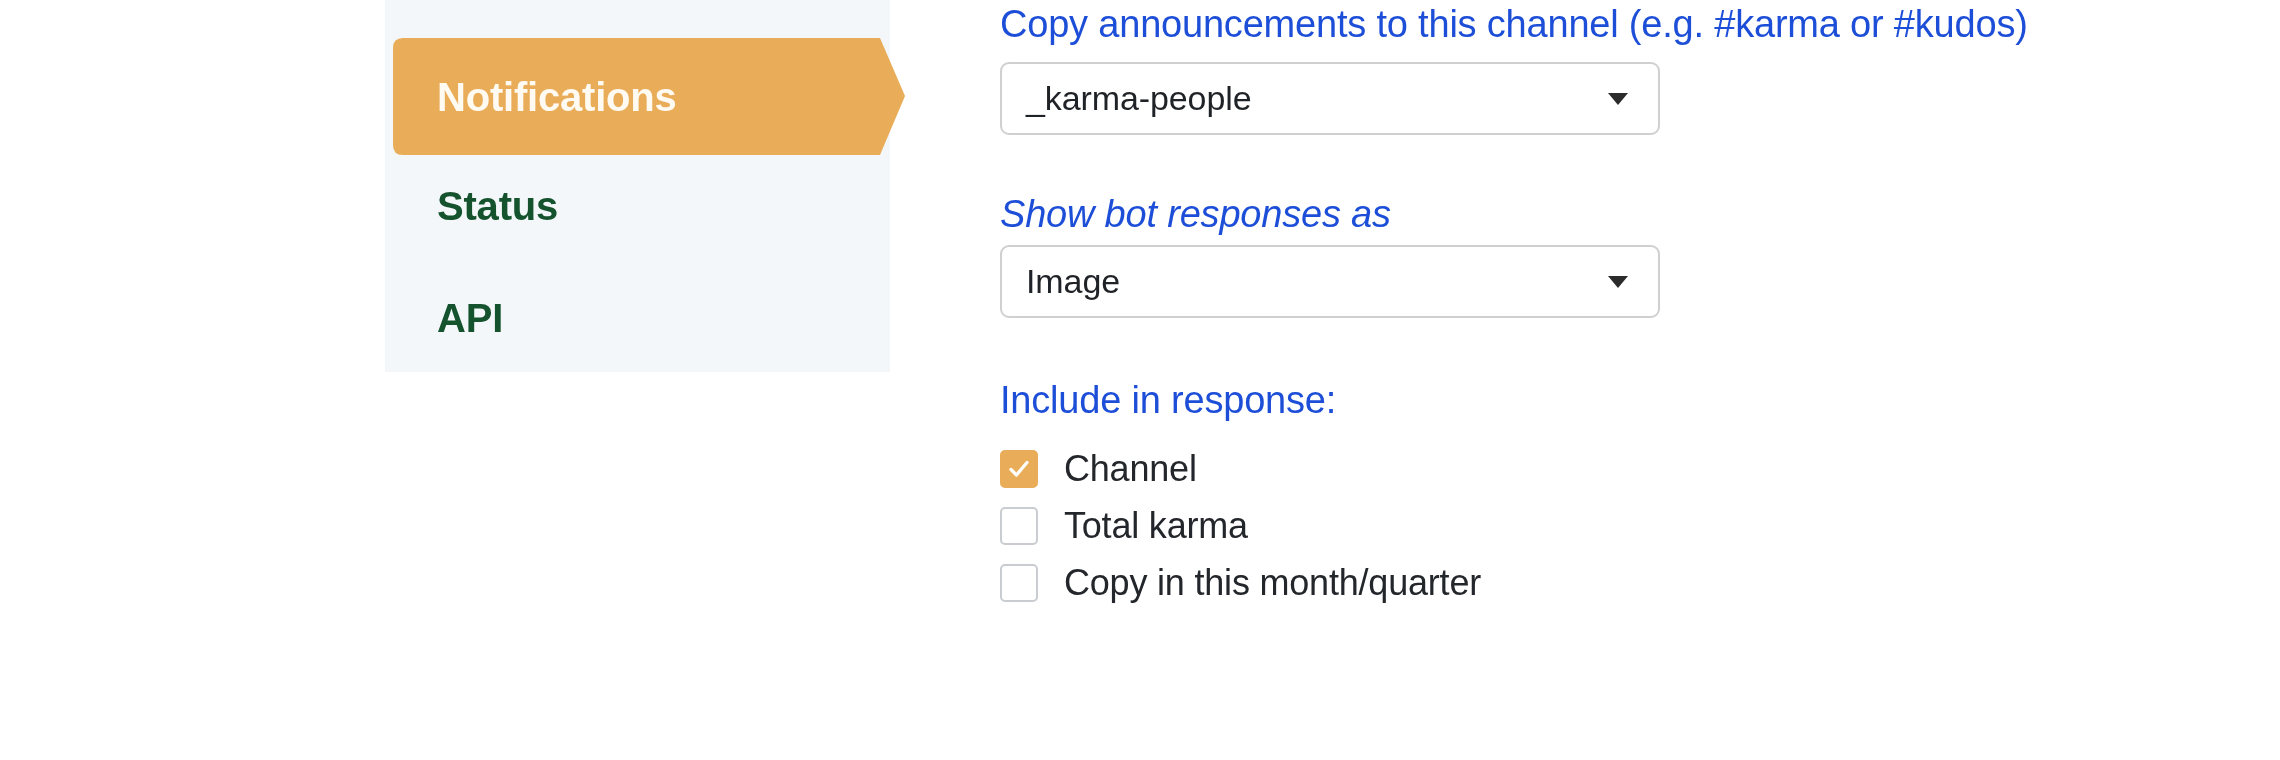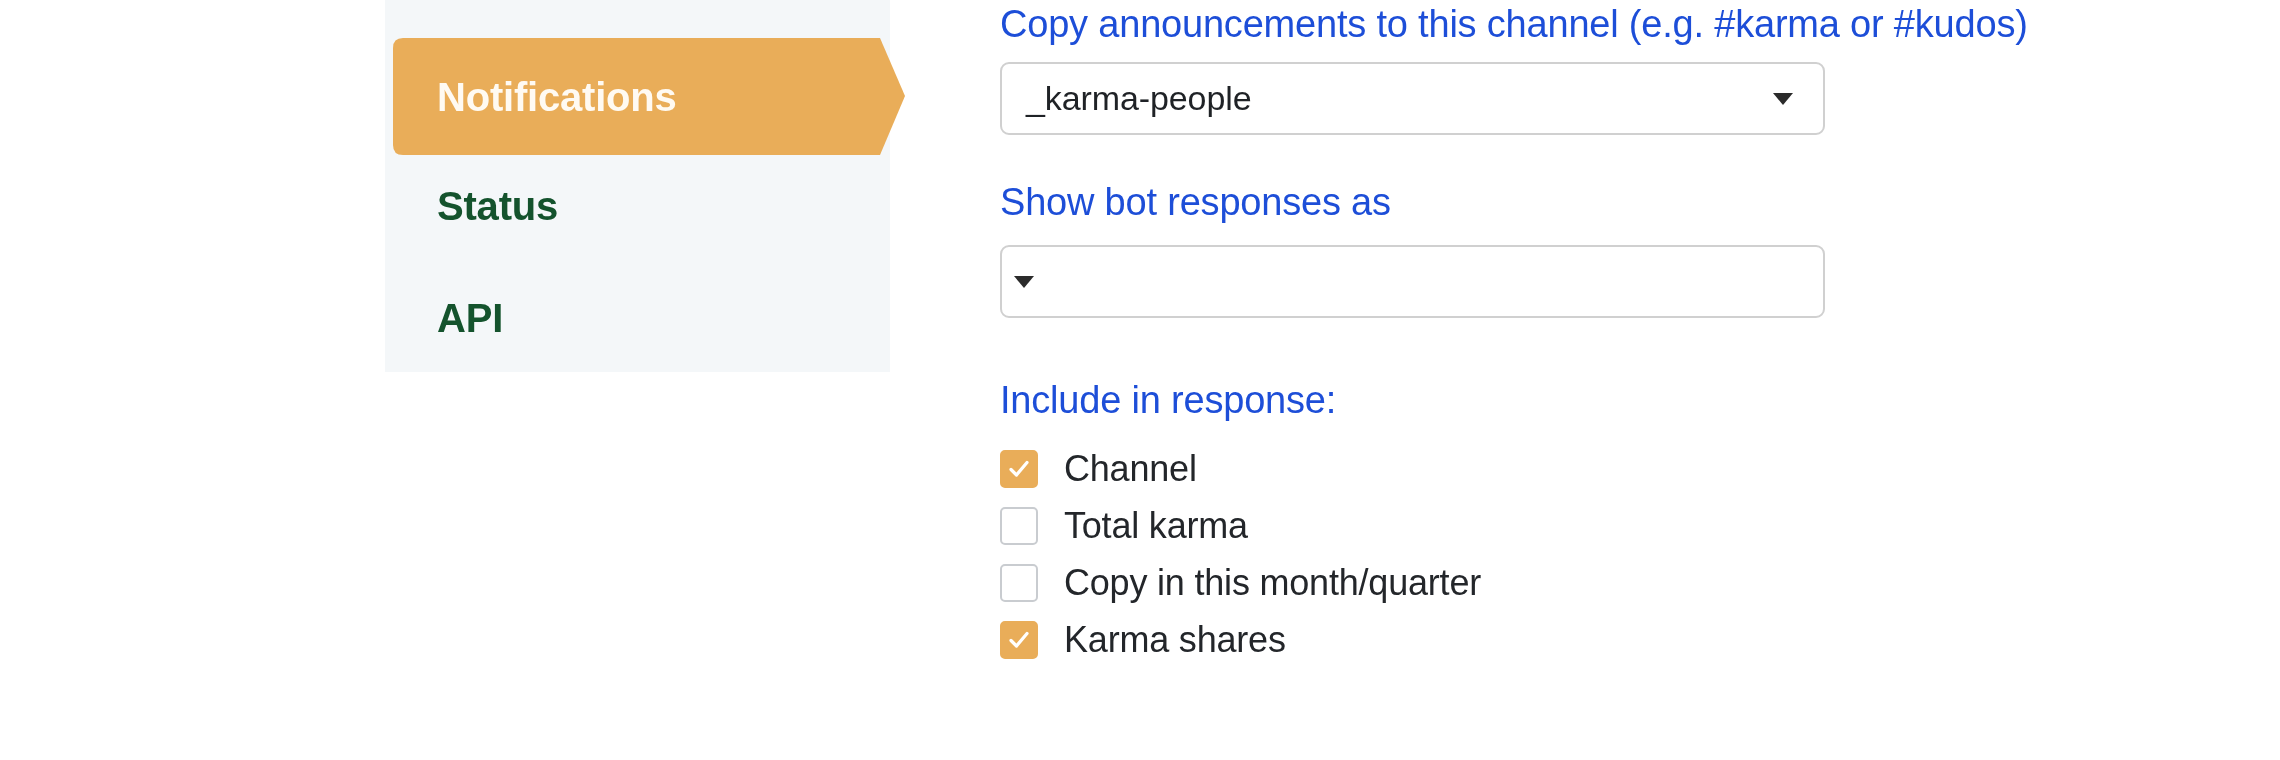--- a/index.html
+++ b/index.html
@@ -84,26 +84,26 @@
   .field-label {
     font-size: 38px;
     font-weight: 400;
     color: #1d4ed8;
     line-height: 1.18;
     letter-spacing: -0.2px;
     white-space: nowrap;
   }
 
   .label-copy  { position: absolute; left: 0px;  top: 2px; }
-  .label-bot   { position: absolute; left: 0px;  top: 180px; }
+  .label-bot   { position: absolute; left: 0px;  top: 192px; font-style: italic; }
   .label-incl  { position: absolute; left: 0px;  top: 378px; }
 
   .select-box {
     position: absolute;
-    width: 825px;
+    width: 660px;
     height: 73px;
     background: #ffffff;
     border: 2px solid #d0d0d0;
     border-radius: 9px;
     box-sizing: border-box;
     display: flex;
     align-items: center;
     cursor: pointer;
   }
   .select-copy { left: 0px; top: 62px; }
@@ -210,20 +210,21 @@
       <span class="select-caret">
         <svg width="22" height="14" viewBox="0 0 22 14" xmlns="http://www.w3.org/2000/svg">
           <path d="M1 1 L21 1 L11 13 Z" fill="#2b2b2b"></path>
         </svg>
       </span>
     </div>
 
     <div class="field-label label-bot">Show bot responses as</div>
 
     <div class="select-box select-bot">
+      <span class="select-value">Image</span>
       <span class="select-caret">
         <svg width="22" height="14" viewBox="0 0 22 14" xmlns="http://www.w3.org/2000/svg">
           <path d="M1 1 L21 1 L11 13 Z" fill="#2b2b2b"></path>
         </svg>
       </span>
     </div>
 
     <div class="field-label label-incl">Include in response:</div>
 
     <div class="check-list">
@@ -249,25 +250,17 @@
 
       <div class="check-row">
         <span class="check-box off">
           <svg width="24" height="24" viewBox="0 0 24 24" xmlns="http://www.w3.org/2000/svg">
             <path d="M4 12.5 L9.5 18 L20 5.5" fill="none" stroke="#ffffff" stroke-width="3.2" stroke-linecap="round" stroke-linejoin="round"></path>
           </svg>
         </span>
         <span class="check-label">Copy in this month/quarter</span>
       </div>
 
-      <div class="check-row">
-        <span class="check-box on">
-          <svg width="24" height="24" viewBox="0 0 24 24" xmlns="http://www.w3.org/2000/svg">
-            <path d="M4 12.5 L9.5 18 L20 5.5" fill="none" stroke="#ffffff" stroke-width="3.2" stroke-linecap="round" stroke-linejoin="round"></path>
-          </svg>
-        </span>
-        <span class="check-label">Karma shares</span>
-      </div>
 
     </div>
   </div>
 
 </div>
 
 </body></html>

